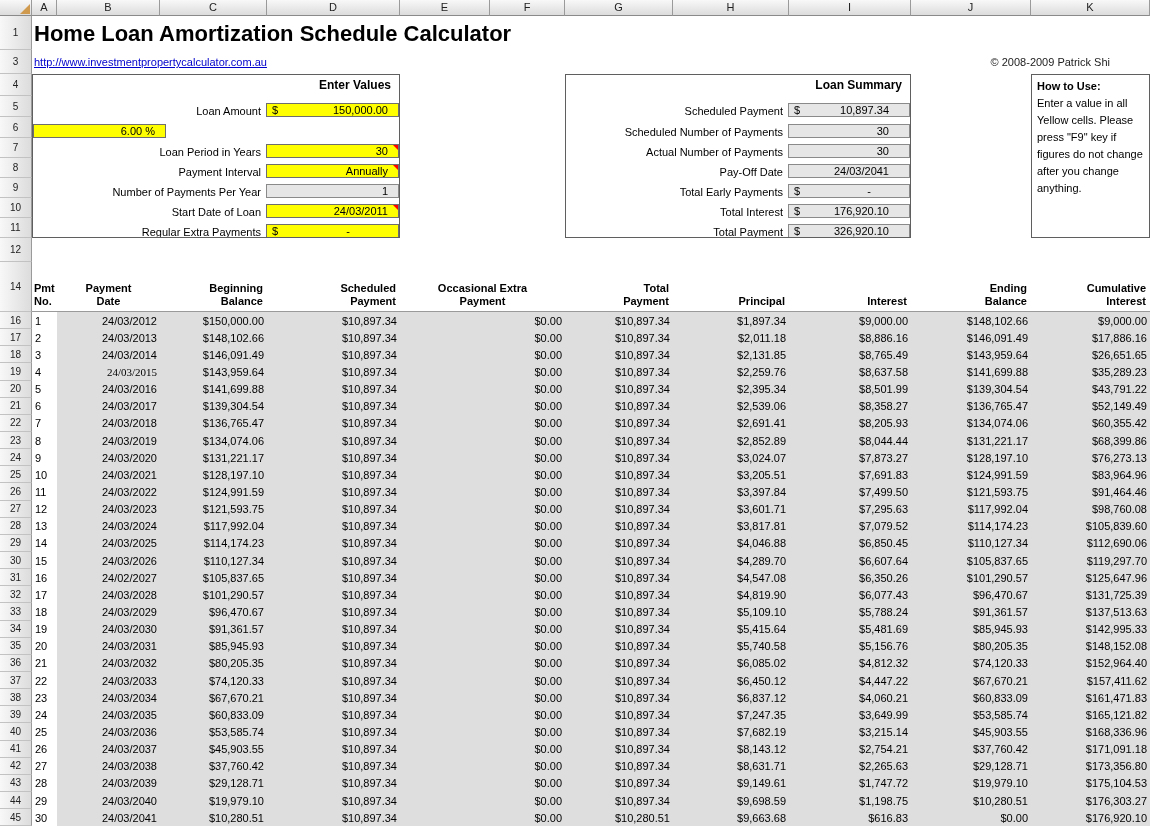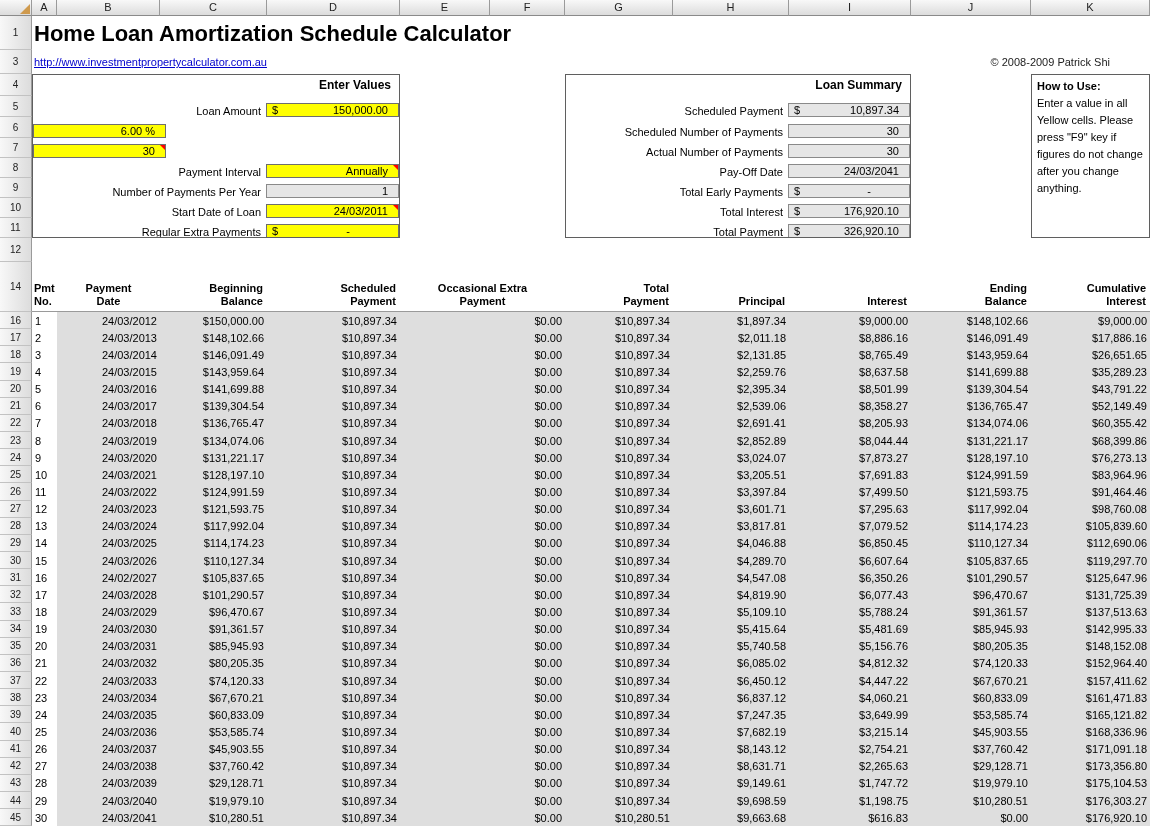--- a/index.html
+++ b/index.html
@@ -35,21 +35,21 @@
 
   .ev-row{display:flex;align-items:flex-end;}
   .ev-label{flex:1;text-align:right;padding-right:5px;display:flex;align-items:center;justify-content:flex-end;white-space:nowrap;}
   .vcell{box-sizing:border-box;position:relative;display:flex;align-items:center;flex:none;}
   .ev-row .vcell{width:133px;}
   #loanSummary .vcell{width:122px;}
   .yellow{background:#ffff00;border:1px solid #6e6e6e;}
   .graycell{background:#e6e6e6;border:1px solid #8a8a8a;}
   .cell-prefix{padding-left:5px;}
   .cell-val{flex:1;text-align:right;padding-right:10px;white-space:nowrap;}
-  #loanSummary .cell-val{padding-right:10px;}
+  #loanSummary .cell-val{padding-right:20px;}
   .cell-val.dash{padding-right:48px;}
   #loanSummary .cell-val.dash{padding-right:38px;}
   .comment::after{content:"";position:absolute;top:0;right:0;width:0;height:0;
          border-left:5px solid transparent;border-top:5px solid #ff0000;}
 
   .htu-title{font-weight:bold;line-height:17px;}
   .htu-body{line-height:17px;}
 
   
   #tblHead{position:absolute;left:0;top:246px;width:1118px;height:50px;display:flex;box-sizing:border-box;
@@ -147,20 +147,21 @@
               <span class="cell-prefix">$</span>
               <span class="cell-val">150,000.00</span>
             </div>
           </div>
           <div class="ev-row" style="height: 21px;">
             <div class="vcell yellow">
               <span class="cell-val">6.00 %</span>
             </div>
           </div>
           <div class="ev-row" style="height: 20px;">
+            <div class="ev-label">Loan Period in Years</div>
             <div class="vcell yellow comment">
               <span class="cell-val">30</span>
             </div>
           </div>
           <div class="ev-row" style="height: 20px;">
             <div class="ev-label">Payment Interval</div>
             <div class="vcell yellow comment">
               <span class="cell-val">Annually</span>
             </div>
           </div>
@@ -295,21 +296,21 @@
           <div class="td ar gray" style="width: 133px;">$10,897.34</div>
           <div class="td ar gray" style="width: 165px;">$0.00</div>
           <div class="td ar gray" style="width: 108px;">$10,897.34</div>
           <div class="td ar gray" style="width: 116px;">$2,131.85</div>
           <div class="td ar gray" style="width: 122px;">$8,765.49</div>
           <div class="td ar gray" style="width: 120px;">$143,959.64</div>
           <div class="td ar gray" style="width: 119px;">$26,651.65</div>
         </div>
         <div class="trow">
           <div class="td al" style="width: 25px;">4</div>
-          <div class="td ar gray" style="width: 103px;">24/03/2015</div>
+          <div class="td ar gray" style="width: 103px; font-family: Liberation Serif, serif;">24/03/2015</div>
           <div class="td ar gray" style="width: 107px;">$143,959.64</div>
           <div class="td ar gray" style="width: 133px;">$10,897.34</div>
           <div class="td ar gray" style="width: 165px;">$0.00</div>
           <div class="td ar gray" style="width: 108px;">$10,897.34</div>
           <div class="td ar gray" style="width: 116px;">$2,259.76</div>
           <div class="td ar gray" style="width: 122px;">$8,637.58</div>
           <div class="td ar gray" style="width: 120px;">$141,699.88</div>
           <div class="td ar gray" style="width: 119px;">$35,289.23</div>
         </div>
         <div class="trow">

